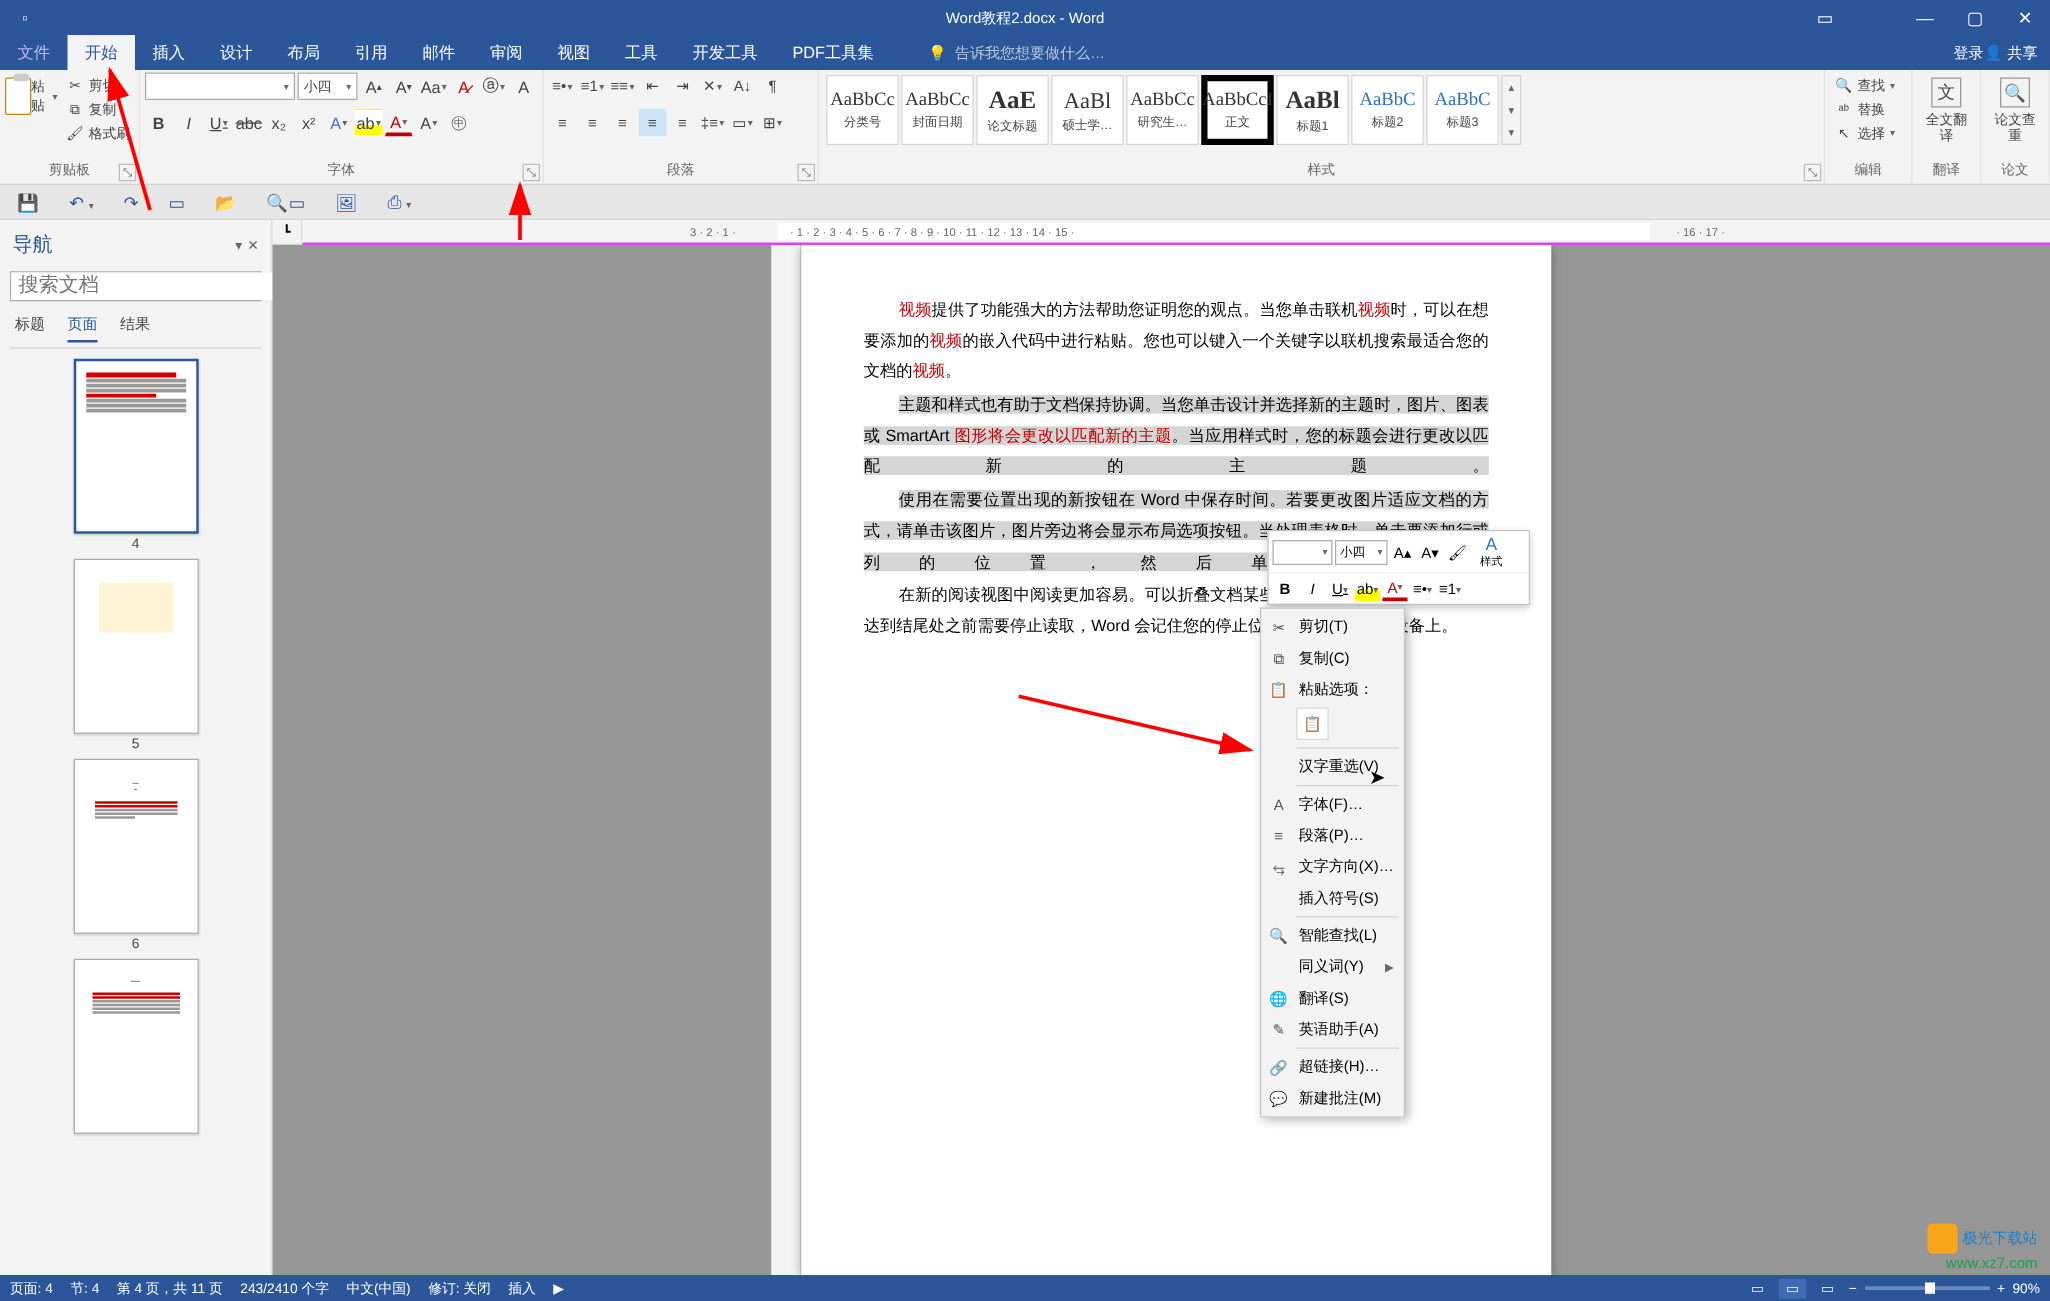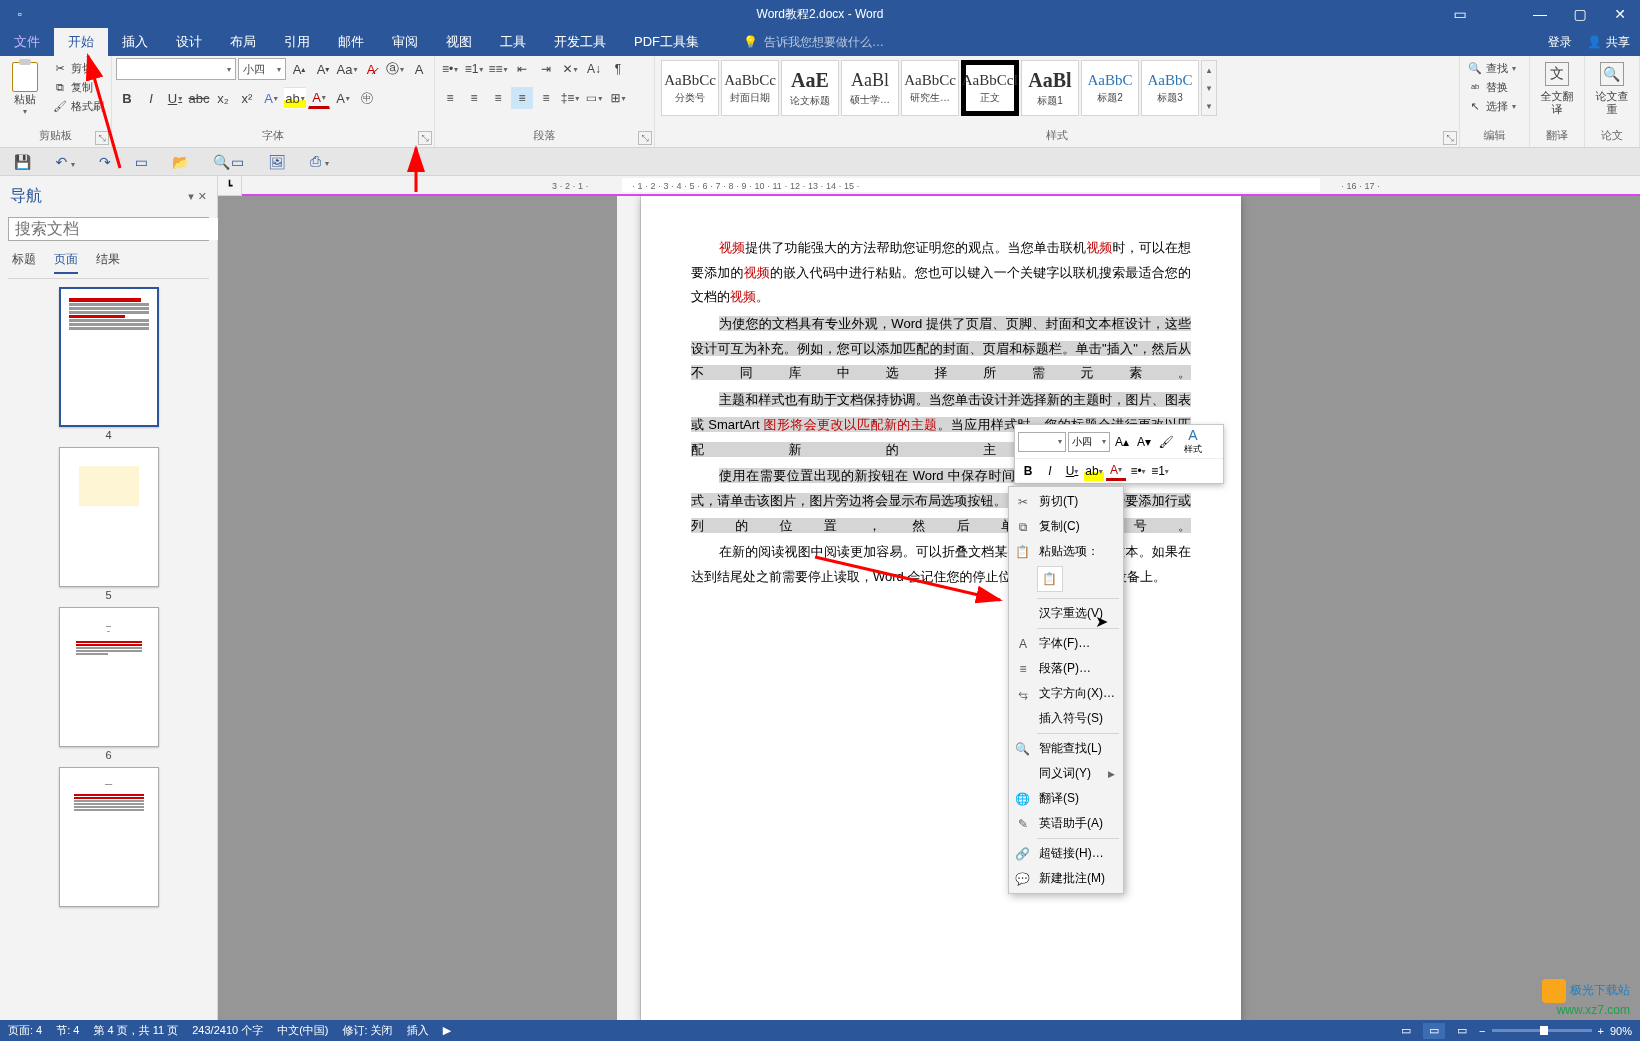--- a/index.html
+++ b/index.html
@@ -11,31 +11,31 @@
 .titlebar .win-controls { position: absolute; right: 0; display: flex; }
 .titlebar .win-controls div { width: 40px; height: 28px; display: flex; align-items: center; justify-content: center; font-size: 14px; }
 .titlebar .left-icon { width: 40px; display:flex; align-items:center; justify-content:center;}
 
 
 .ribbon-tabs { height: 28px; background: #2b579a; display: flex; align-items: stretch; color: #fff; font-size: 13px; }
 .ribbon-tabs .tab { padding: 0 14px; display: flex; align-items: center; cursor: pointer; }
 .ribbon-tabs .tab.active { background: #f3f3f3; color: #2b579a; }
 .ribbon-tabs .tab.file { background: #2b579a; color: #c4b5fd; font-family: Liberation Mono, monospace; }
 .ribbon-tabs .tell-me { margin-left: 30px; display:flex; align-items:center; color: #b8c7de; font-size:12px;}
-.ribbon-tabs .right-area { margin-left: auto; display: flex; align-items: center; padding-right: 10px; gap: 16px;}
+.ribbon-tabs .right-area { margin-left: auto; display: flex; align-items: center; padding-right: 10px; gap: 1px;}
 .ribbon-tabs .right-area span { font-size:12px;}
 
 
 .ribbon { height: 92px; background: #f3f3f3; border-bottom: 1px solid #d4d4d4; display: flex; font-size: 11px; color: #444;}
 .ribbon-group { border-right: 1px solid #e1e1e1; display: flex; flex-direction: column; padding: 2px 4px; position: relative;}
 .ribbon-group .group-body { flex: 1; display: flex; align-items: flex-start; gap: 4px; }
 .ribbon-group .group-label { text-align: center; font-size: 11px; color: #666; padding: 2px 0; position:relative;}
 .ribbon-group .launcher { position:absolute; right:2px; bottom:2px; width:14px; height:14px; border:1px solid #bbb; font-size:9px; display:flex; align-items:center; justify-content:center; color:#666;}
 
-.paste-btn { display:flex; flex-direction:column; align-items:center; width:42px; padding-top:4px;text-align:center;}
+.paste-btn { display:flex; align-items:center; width:42px; padding-top:4px;}
 .paste-btn .icon { width:26px; height:30px; background:#fff; border:1px solid #b8860b; border-radius:2px; position:relative;}
 .paste-btn .icon::before { content:""; position:absolute; top:-4px; left:6px; width:12px; height:6px; background:#ccc; border-radius:2px;}
 .small-btns { display:flex; flex-direction:column; gap:2px; padding-top:2px;}
 .small-btns div { display:flex; align-items:center; gap:4px; padding:1px 3px;}
 .mini-icon { width:14px; height:14px; display:inline-flex; align-items:center; justify-content:center; font-size:11px;}
 
 .font-group { min-width: 260px;}
 .font-row1 { display:flex; gap:2px; align-items:center; margin-bottom:3px;}
 .font-name { width:120px; height:22px; border:1px solid #ababab; background:#fff; font-size:11px; padding:0 4px; display:flex; align-items:center; justify-content:space-between;}
 .font-size { width:48px; height:22px; border:1px solid #ababab; background:#fff; font-size:11px; padding:0 4px; display:flex; align-items:center; justify-content:space-between;}
@@ -456,21 +456,20 @@
           <span style="position:absolute;left:10px;top:3px;">· 1 · 2 · 3 · 4 · 5 · 6 · 7 · 8 · 9 · 10 · 11 · 12 · 13 · 14 · 15 ·</span>
           <span style="position:absolute;right:-60px;top:3px;">· 16 · 17 ·</span>
         </div>
       </div>
     </div>
     <div class="doc-scroll">
       <div class="doc-area">
         <div class="ruler-v"></div>
         <div class="page">
           <p class="indent"><span class="red">视频</span><span>提供了功能强大的方法帮助您证明您的观点。当您单击联机</span><span class="red">视频</span><span>时，可以在想要添加的</span><span class="red">视频</span><span>的嵌入代码中进行粘贴。您也可以键入一个关键字以联机搜索最适合您的文档的</span><span class="red">视频</span><span>。</span></p>
-          <p class="indent" style="text-align-last:justify;"><span class="sel">为使您的文档具有专业外观，Word 提供了页眉、页脚、封面和文本框设计，这些设计可互为补充。例如，您可以添加匹配的封面、页眉和标题栏。单击"插入"，然后从不同库中选择所需元素。</span></p>
           <p class="indent" style="text-align-last:justify;"><span class="sel">主题和样式也有助于文档保持协调。当您单击设计并选择新的主题时，图片、图表或 SmartArt </span><span class="sel red">图形将会更改以匹配新的主题</span><span class="sel">。当应用样式时，您的标题会进行更改以匹配新的主题。</span></p>
           <p class="indent" style="text-align-last:justify;"><span class="sel">使用在需要位置出现的新按钮在 Word 中保存时间。若要更改图片适应文档的方式，请单击该图片，图片旁边将会显示布局选项按钮。当处理表格时，单击要添加行或列的位置，然后单击加号。</span></p>
           <p class="indent"><span>在新的阅读视图中阅读更加容易。可以折叠文档某些部分并关注所需文本。如果在达到结尾处之前需要停止读取，Word 会记住您的停止位置 - 即使在另一个设备上。</span></p>
         </div>
       </div>
     </div>
   </div>
 </div>
 
 <div class="mini-toolbar">

